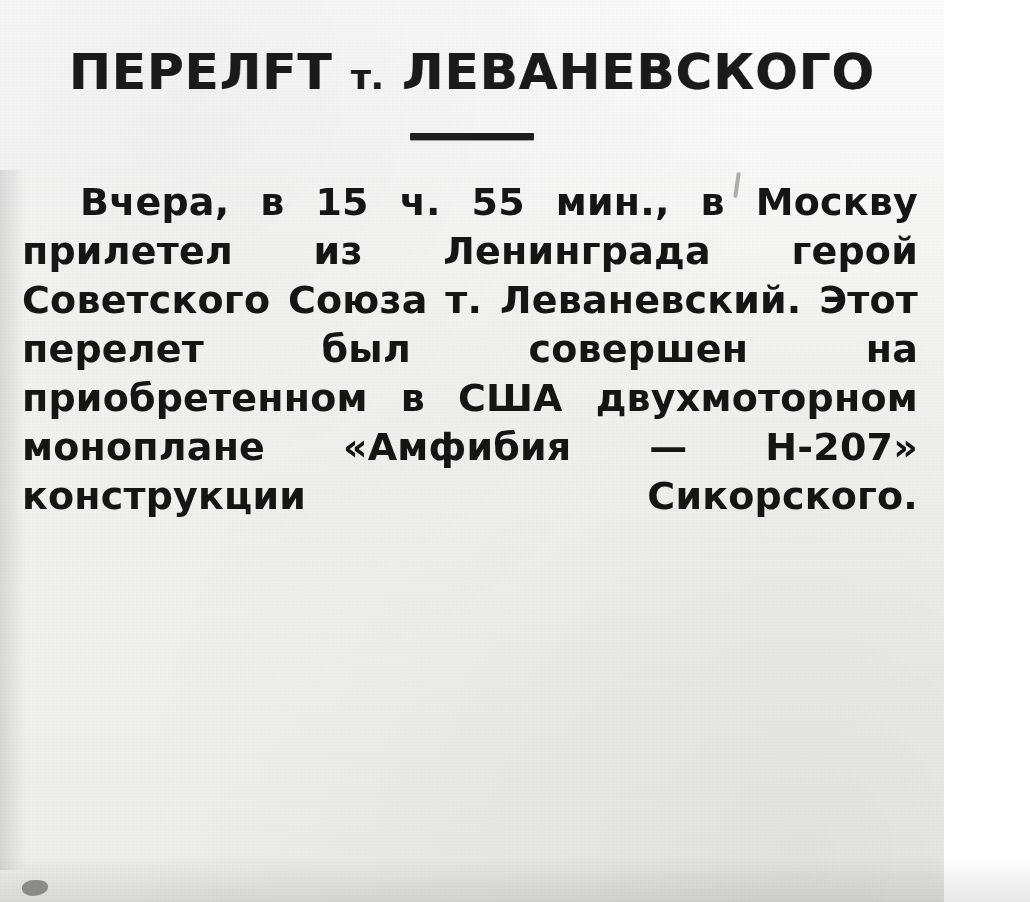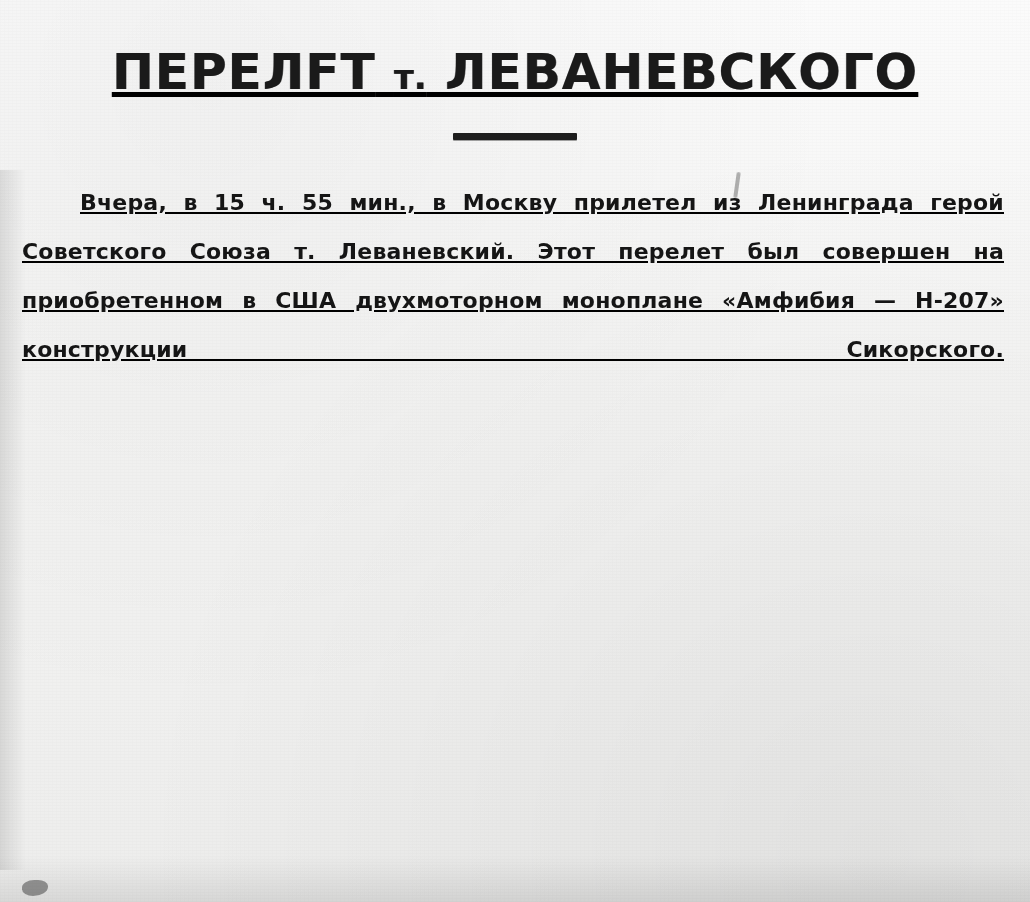--- a/index.html
+++ b/index.html
@@ -10,28 +10,27 @@
   body {
     width: 1030px;
     height: 902px;
     overflow: hidden;
     font-family: "DejaVu Sans", sans-serif;
   }
 
   
   .scan {
     position: relative;
-    width: 1030px;
+    width: 944px;
     height: 902px;
     background:
       radial-gradient(ellipse at 20% 10%, rgba(0,0,0,0.035) 0%, rgba(0,0,0,0) 55%),
       radial-gradient(ellipse at 85% 95%, rgba(0,0,0,0.05) 0%, rgba(0,0,0,0) 60%),
       linear-gradient(180deg, #fbfbfb 0%, #f4f4f3 45%, #ededec 100%);
     filter: none;
-    text-decoration: underline;
   }
   
   .grain {
     position: absolute;
     inset: 0;
     pointer-events: none;
     opacity: 0.16;
     background-image:
       repeating-linear-gradient(0deg, rgba(0,0,0,0.10) 0px, rgba(0,0,0,0) 1px, rgba(0,0,0,0) 3px),
       repeating-linear-gradient(90deg, rgba(0,0,0,0.08) 0px, rgba(0,0,0,0) 1px, rgba(0,0,0,0) 4px);
@@ -109,21 +108,21 @@
     border-radius: 1px;
     box-shadow: 0 1px 0 rgba(0,0,0,0.35);
   }
 
   
   .body {
     margin: 38px 26px 0 22px;
     color: #151515;
     font-family: "DejaVu Sans", sans-serif;
     font-weight: 700;
-    font-size: 22px;
+    font-size: 38px;
     line-height: 49px;
     text-align: justify;
     text-justify: inter-word;
     letter-spacing: 0.2px;
   }
   .body p {
     margin: 0 0 6px 0;
     text-indent: 58px;
     text-align: justify;
     text-align-last: justify;

